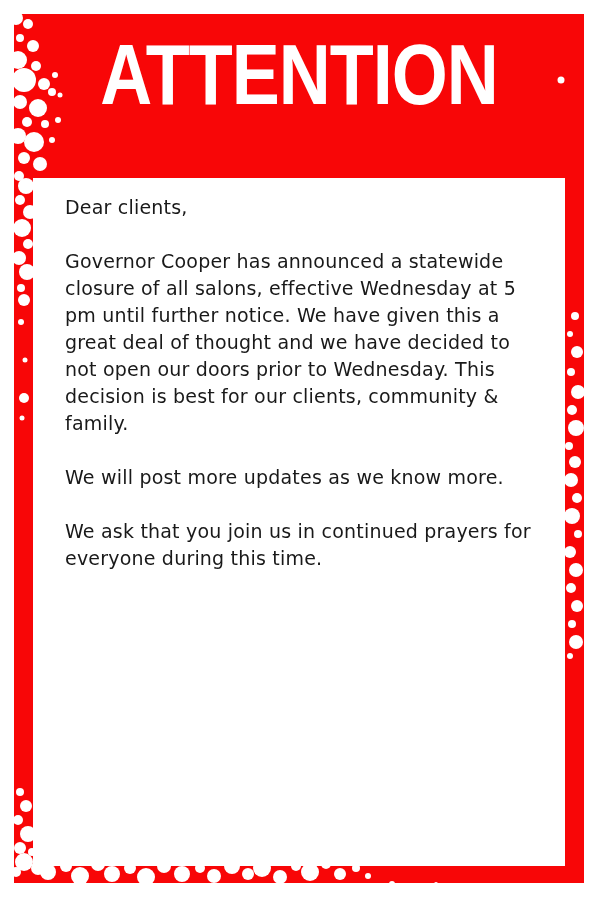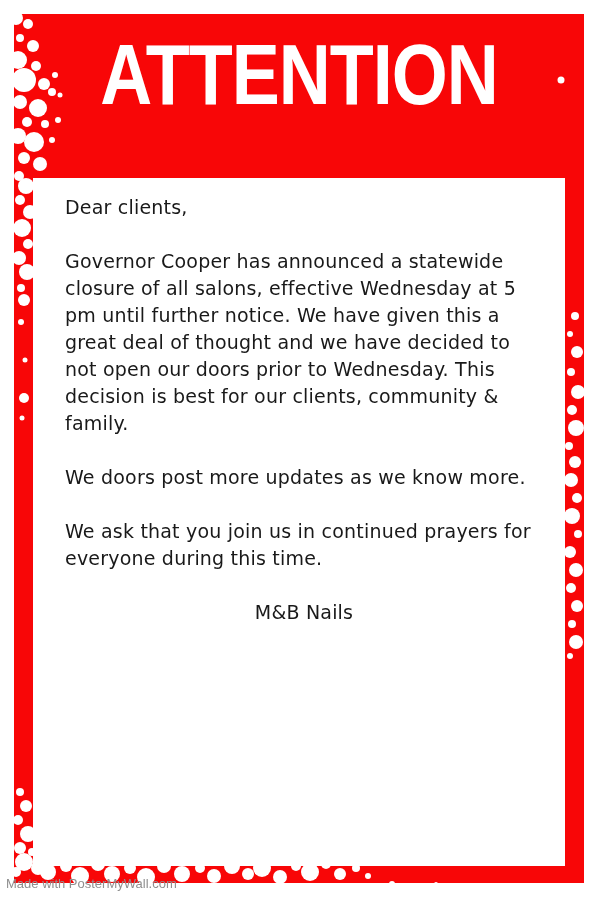--- a/index.html
+++ b/index.html
@@ -95,23 +95,22 @@
   <div class="poster-red"></div>
 
   <div class="header-band">
     <div class="attention-title">ATTENTION</div>
   </div>
 
   <div class="letter-card">
     <div class="letter">
       <p>Dear clients,</p>
       <p>Governor Cooper has announced a statewide closure of all salons, effective Wednesday at 5 pm until further notice. We have given this a great deal of thought and we have decided to not open our doors prior to Wednesday. This decision is best for our clients, community &amp; family.</p>
-      <p>We doors post more updates as we know more.</p>
+      <p>We will post more updates as we know more.</p>
       <p>We ask that you join us in continued prayers for everyone during this time.</p>
-      <p class="signature">M&amp;B Nails</p>
     </div>
   </div>
 
   <svg class="grunge" viewBox="0 0 600 900" xmlns="http://www.w3.org/2000/svg" aria-hidden="true">
     <g fill="#ffffff">
 
       <circle cx="16" cy="18" r="7"></circle>
         <circle cx="28" cy="24" r="5"></circle>
         <circle cx="20" cy="38" r="4"></circle>
       <circle cx="33" cy="46" r="6"></circle>
@@ -202,15 +201,14 @@
         <circle cx="576" cy="570" r="7"></circle>
       <circle cx="571" cy="588" r="5"></circle>
         <circle cx="577" cy="606" r="6"></circle>
         <circle cx="572" cy="624" r="4"></circle>
       <circle cx="576" cy="642" r="7"></circle>
         <circle cx="570" cy="656" r="3"></circle>
         <circle cx="578" cy="886" r="2"></circle>
     </g>
   </svg>
 
-  <div class="watermark">Made with PosterMyWall.com</div>
 
 </div>
 
 </body></html>

